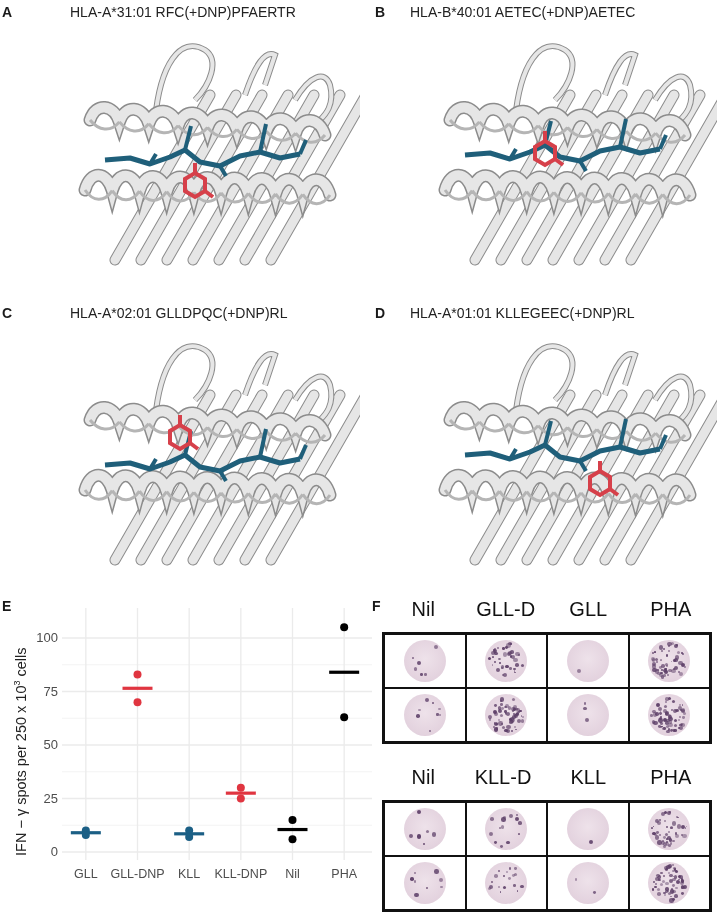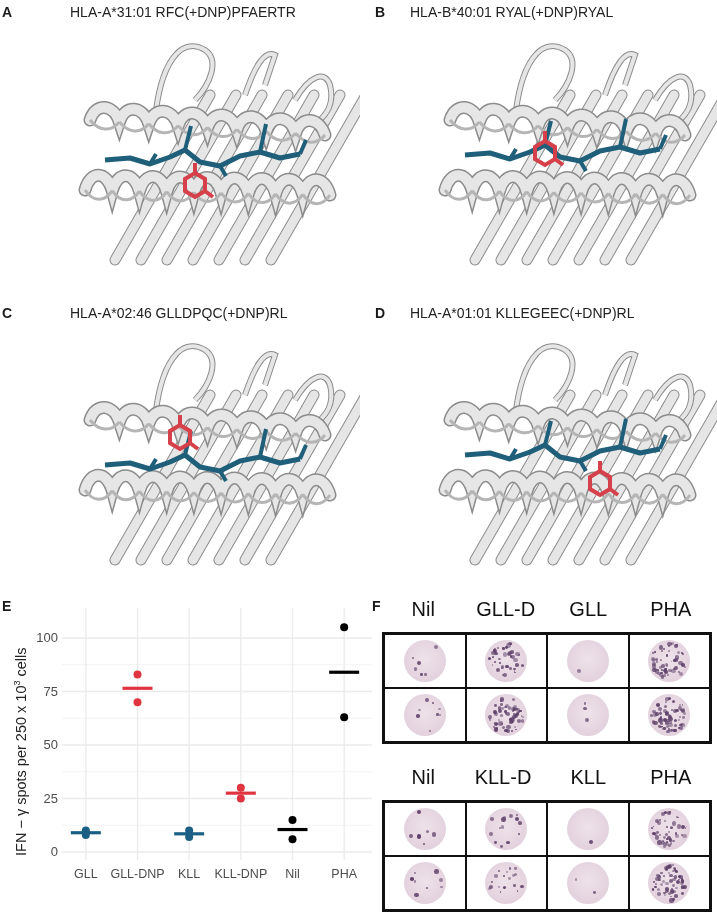--- a/index.html
+++ b/index.html
@@ -13,23 +13,23 @@
   .cell { border:1px solid #111; display:flex; align-items:center; justify-content:center; background:#fff; }
   .well { width:42px; height:42px; border-radius:50%; background:radial-gradient(circle at 50% 45%, #eee2ea 0%, #e3d2de 70%, #dcc8d6 100%); position:relative; overflow:hidden; }
   .spot { position:absolute; border-radius:50%; background:#5b3d66; }
 </style>
 </head>
 <body>
 
 <div class="panel-letter" style="left:2px;top:4px;">A</div>
 <div class="panel-title" style="left:70px;top:4px;">HLA-A*31:01 RFC(+DNP)PFAERTR</div>
 <div class="panel-letter" style="left:375px;top:4px;">B</div>
-<div class="panel-title" style="left:410px;top:4px;">HLA-B*40:01 RYAL(+DNP)RYAL</div>
+<div class="panel-title" style="left:410px;top:4px;">HLA-B*40:01 AETEC(+DNP)AETEC</div>
 <div class="panel-letter" style="left:2px;top:305px;">C</div>
-<div class="panel-title" style="left:70px;top:305px;">HLA-A*02:46 GLLDPQC(+DNP)RL</div>
+<div class="panel-title" style="left:70px;top:305px;">HLA-A*02:01 GLLDPQC(+DNP)RL</div>
 <div class="panel-letter" style="left:375px;top:305px;">D</div>
 <div class="panel-title" style="left:410px;top:305px;">HLA-A*01:01 KLLEGEEC(+DNP)RL</div>
 
 <svg class="struct" style="left:60px;top:25px;" width="300" height="270" viewBox="0 0 300 270">
     <g>
       <path d="M55 235 L150 70" stroke="#8c8c8c" stroke-width="11" fill="none" stroke-linecap="round"></path>
       <path d="M55 235 L150 70" stroke="#e6e6e6" stroke-width="9" fill="none" stroke-linecap="round"></path>
       <path d="M81 235 L176 70" stroke="#8c8c8c" stroke-width="11" fill="none" stroke-linecap="round"></path>
       <path d="M81 235 L176 70" stroke="#e6e6e6" stroke-width="9" fill="none" stroke-linecap="round"></path>
       <path d="M107 235 L202 70" stroke="#8c8c8c" stroke-width="11" fill="none" stroke-linecap="round"></path>

